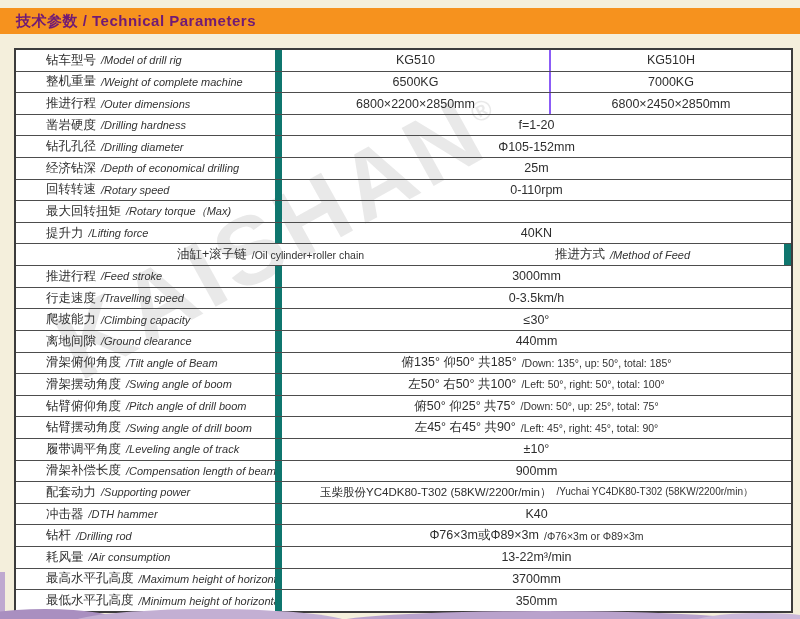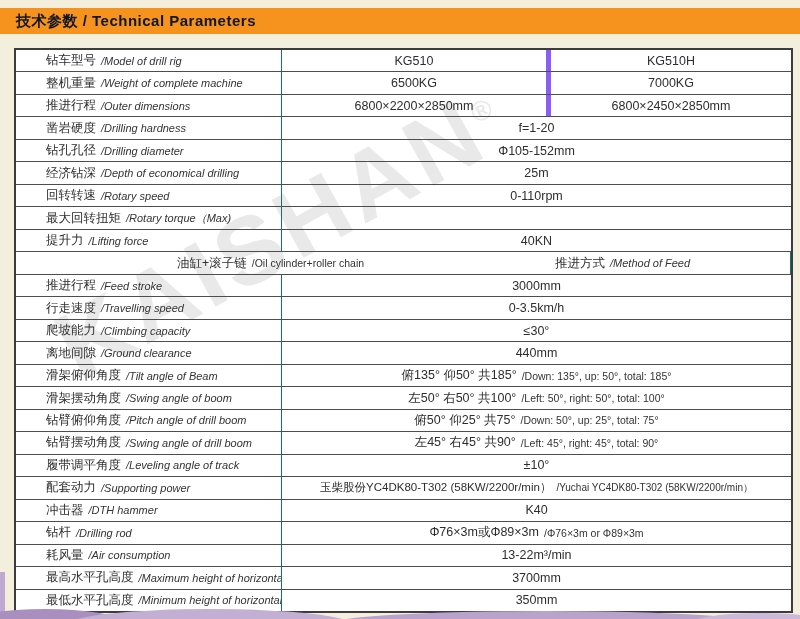--- a/index.html
+++ b/index.html
@@ -11,21 +11,21 @@
     color:#2e2e2e;
   }
   
   .section-header{
     position:absolute;left:0;top:8px;right:0;height:26px;
     background:#f6921e;
     display:flex;align-items:center;
     padding-left:16px;
   }
   .section-header .title{
-    color:#0f172a;font-size:15px;font-weight:bold;letter-spacing:.5px;
+    color:#701a75;font-size:15px;font-weight:bold;letter-spacing:.5px;
   }
   
   .ptable{
     position:absolute;left:14px;top:48px;width:779px;height:565px;
     background:#ffffff;
     border:2px solid #3c3c3c;
     box-sizing:border-box;
     display:flex;flex-direction:column;
     overflow:hidden;
   }
@@ -39,32 +39,32 @@
   .watermark .reg{font-size:28px;vertical-align:super;letter-spacing:0;}
   .trow{
     display:flex;flex:1;min-height:0;
     border-bottom:1px solid #4d4d4d;
     position:relative;z-index:1;
   }
   .trow:last-child{border-bottom:none;}
   .cell{box-sizing:border-box;display:flex;align-items:center;min-width:0;}
   .label-cell{
     width:266px;flex:0 0 266px;
-    border-right:1px solid #0f766e;
+    border-right:7px solid #0f766e;
     padding-left:30px;gap:5px;
     white-space:nowrap;overflow:hidden;
   }
   .label-cell .zh{font-size:12.5px;}
   .label-cell .en{font-size:11px;color:#333;font-style:italic;}
   .value-cell{justify-content:center;text-align:center;gap:5px;white-space:nowrap;}
   .value-cell .vzh{font-size:12.5px;}
   .value-cell .ven{font-size:10.5px;color:#333;}
   .value-cell.small .vzh{font-size:11.5px;}
   .value-cell.small .ven{font-size:10px;}
-  .value-cell.col1{width:269px;flex:0 0 269px;border-right:5px solid #8b5cf6;}
+  .value-cell.col1{width:269px;flex:0 0 269px;border-right:2px solid #8b5cf6;}
   .value-cell.col2{flex:1;}
   .value-cell.merged{flex:1;}
   
   .bottom-strip{position:absolute;left:0;right:0;bottom:0;height:14px;z-index:2;pointer-events:none;}
   .blob{position:absolute;border-radius:50%;}
   .blob.b1{left:-30px;bottom:-16px;width:150px;height:26px;background:#a98fc0;}
   .blob.b2{left:70px;bottom:-20px;width:280px;height:30px;background:#c3afd3;}
   .blob.b3{left:330px;bottom:-18px;width:430px;height:26px;background:#b9a2cc;}
   .blob.b4{left:690px;bottom:-16px;width:140px;height:22px;background:#cbb8da;}
   .left-strip{position:absolute;left:0;top:572px;width:5px;height:47px;background:#bfa9d0;z-index:2;}
@@ -256,20 +256,29 @@
         <div class="cell label-cell">
           <span class="zh">履带调平角度</span>
           <span class="en">/Leveling angle of track</span>
         </div>
         <div class="cell value-cell merged">
           <span class="vzh">±10°</span>
         </div>
       </div>
       <div class="trow">
         <div class="cell label-cell">
+          <span class="zh">滑架补偿长度</span>
+          <span class="en">/Compensation length of beam</span>
+        </div>
+        <div class="cell value-cell merged">
+          <span class="vzh">900mm</span>
+        </div>
+      </div>
+      <div class="trow">
+        <div class="cell label-cell">
           <span class="zh">配套动力</span>
           <span class="en">/Supporting power</span>
         </div>
         <div class="cell value-cell merged small">
           <span class="vzh">玉柴股份YC4DK80-T302 (58KW/2200r/min）</span>
           <span class="ven">/Yuchai YC4DK80-T302 (58KW/2200r/min）</span>
         </div>
       </div>
       <div class="trow">
         <div class="cell label-cell">

